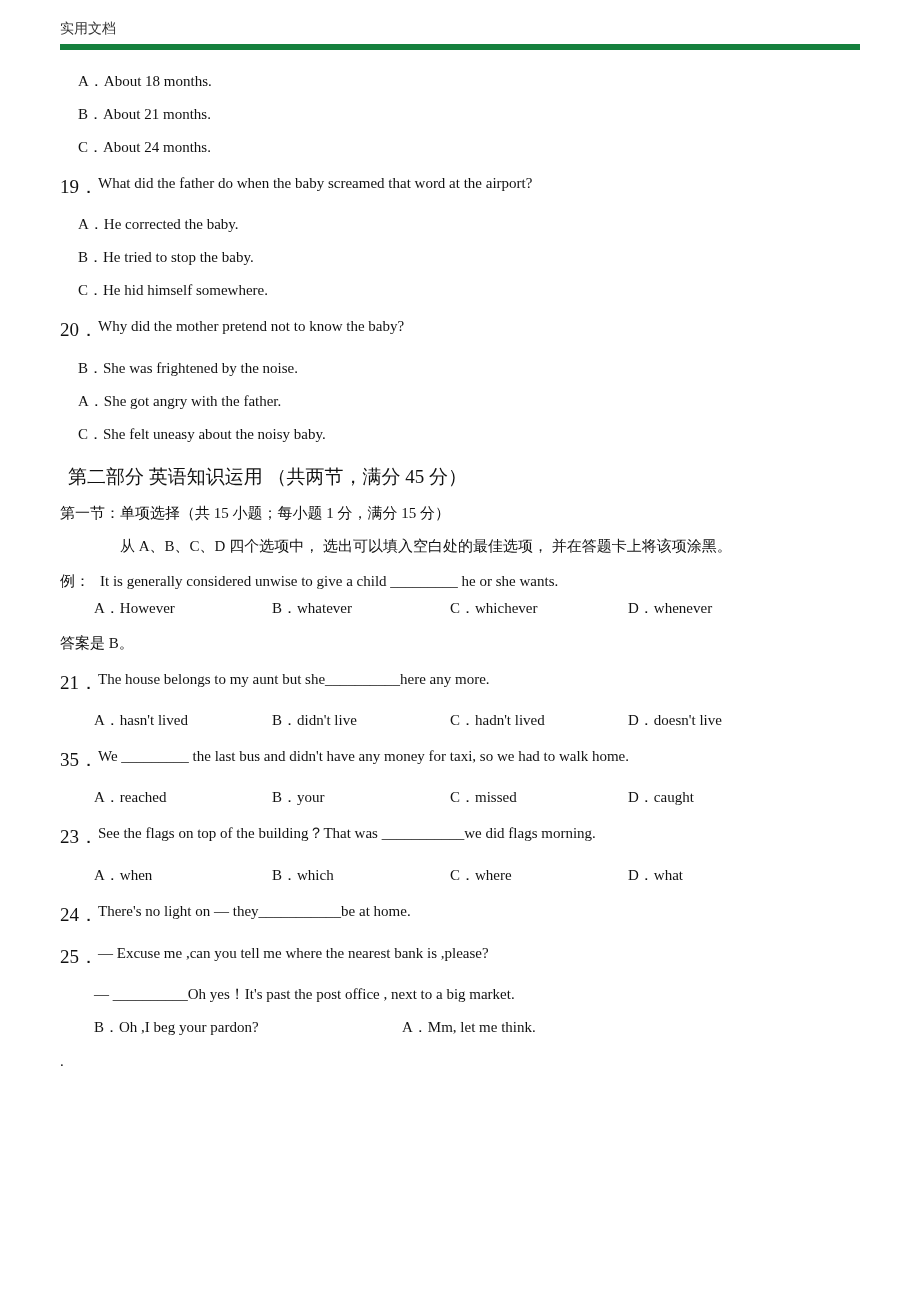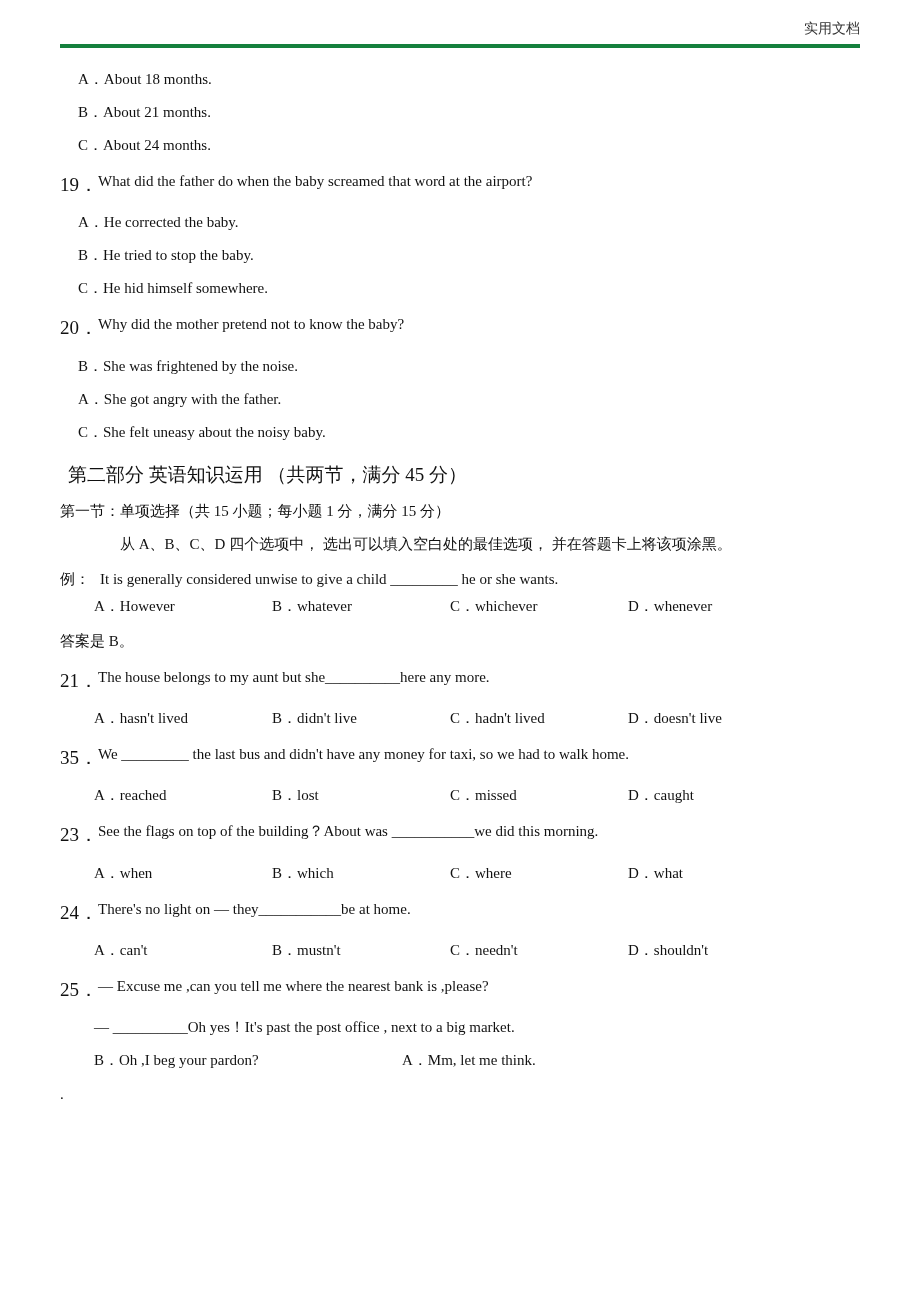--- a/index.html
+++ b/index.html
@@ -11,23 +11,23 @@
       background: #fff;
       font-family: "SimSun", "宋体", serif;
       font-size: 15px;
       color: #111;
       width: 920px;
       min-height: 1298px;
       padding: 20px 60px 40px 60px;
     }
     .header-bar {
       display: flex;
-      justify-content: flex-end;
+      justify-content: flex-start;
       padding-bottom: 6px;
-      border-bottom: 4px solid #15803d;
+      border-bottom: 6px solid #15803d;
       margin-bottom: 18px;
       font-size: 14px;
       color: #333;
     }
     .question-block {
       margin-bottom: 10px;
     }
     .question-stem {
       display: flex;
       margin-bottom: 8px;
@@ -169,50 +169,44 @@
   </div>
 </div>
 
 <div class="question-block">
   <div class="question-stem">
     <span class="q-num">35．</span>
     <span class="q-text">We  _________  the last bus and didn't have any money for taxi, so we had to walk home.</span>
   </div>
   <div class="options-4col">
     <span class="opt4">A．reached</span>
-    <span class="opt4">B．lost</span>
+    <span class="opt4">B．your</span>
     <span class="opt4">C．missed</span>
     <span class="opt4">D．caught</span>
   </div>
 </div>
 
 <div class="question-block">
   <div class="question-stem">
     <span class="q-num">23．</span>
-    <span class="q-text">See the flags on top of the building？About was  ___________we did this morning.</span>
+    <span class="q-text">See the flags on top of the building？That was  ___________we did flags morning.</span>
   </div>
   <div class="options-4col">
     <span class="opt4">A．when</span>
     <span class="opt4">B．which</span>
     <span class="opt4">C．where</span>
     <span class="opt4">D．what</span>
   </div>
 </div>
 
 <div class="question-block">
   <div class="question-stem">
     <span class="q-num">24．</span>
     <span class="q-text">There's no light on — they___________be at home.</span>
   </div>
-  <div class="options-4col">
-    <span class="opt4">A．can't</span>
-    <span class="opt4">B．mustn't</span>
-    <span class="opt4">C．needn't</span>
-    <span class="opt4">D．shouldn't</span>
-  </div>
 </div>
 
 <div class="question-block">
   <div class="question-stem">
     <span class="q-num">25．</span>
     <span class="q-text">— Excuse me ,can you tell me where the nearest bank is ,please?</span>
   </div>
   <div style="margin-left:34px; line-height:1.8; margin-bottom:6px;">
     <span>—  __________Oh yes！It's past the post office , next to a big market.</span>
   </div>

